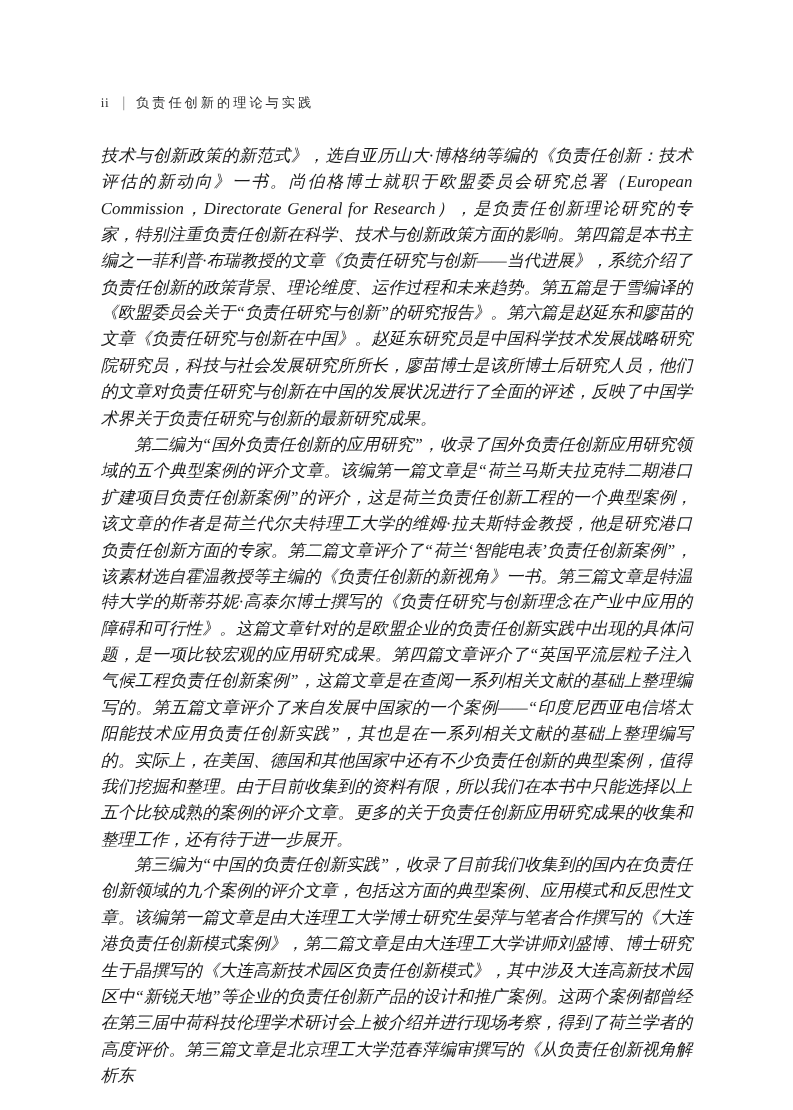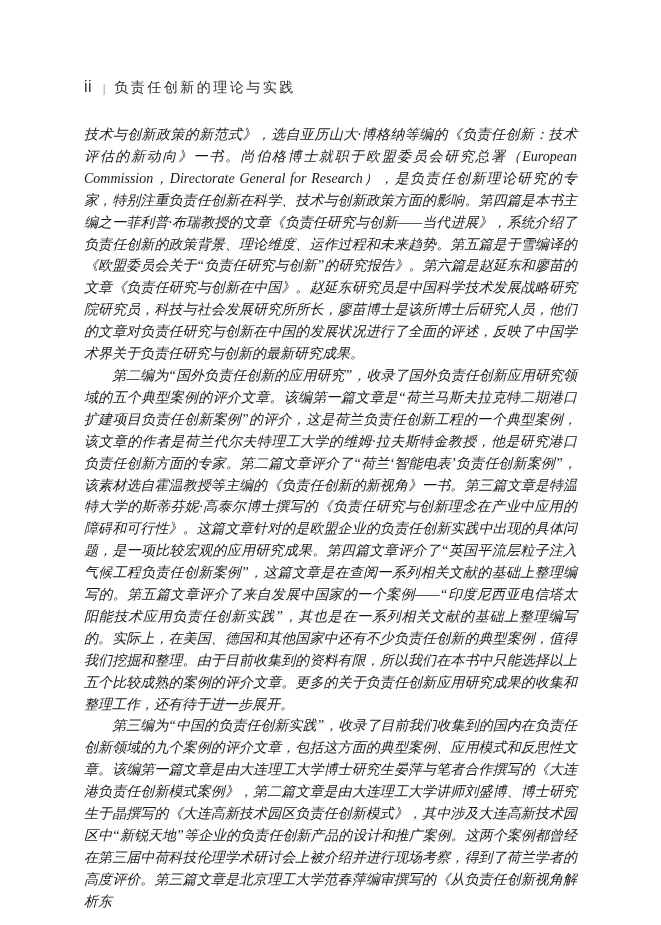--- a/index.html
+++ b/index.html
@@ -18,34 +18,34 @@
     overflow: hidden;
   }
   .running-head {
     display: flex;
     align-items: baseline;
     font-size: 11.5px;
     color: #2e2e2e;
     margin-bottom: 27px;
   }
   .folio {
-    font-family: Liberation Sans, sans-serif;
-    font-size: 16px;
+    font-family: Liberation Serif, serif;
+    font-size: 11px;
     letter-spacing: 0.5px;
   }
   .head-sep {
     color: #6a6a6a;
     font-size: 11px;
     margin: 0 9px 0 11px;
     transform: scaleY(1.15);
     display: inline-block;
   }
   .rh-title {
     letter-spacing: 2.5px;
-    font-size: 14px;
+    font-size: 11px;
     color: #2e2e2e;
   }
   .body-text {
     font-size: 14px;
     line-height: 21.9px;
     text-align: justify;
     text-justify: inter-ideograph;
     color: #191919;
     font-style: italic;
   }

